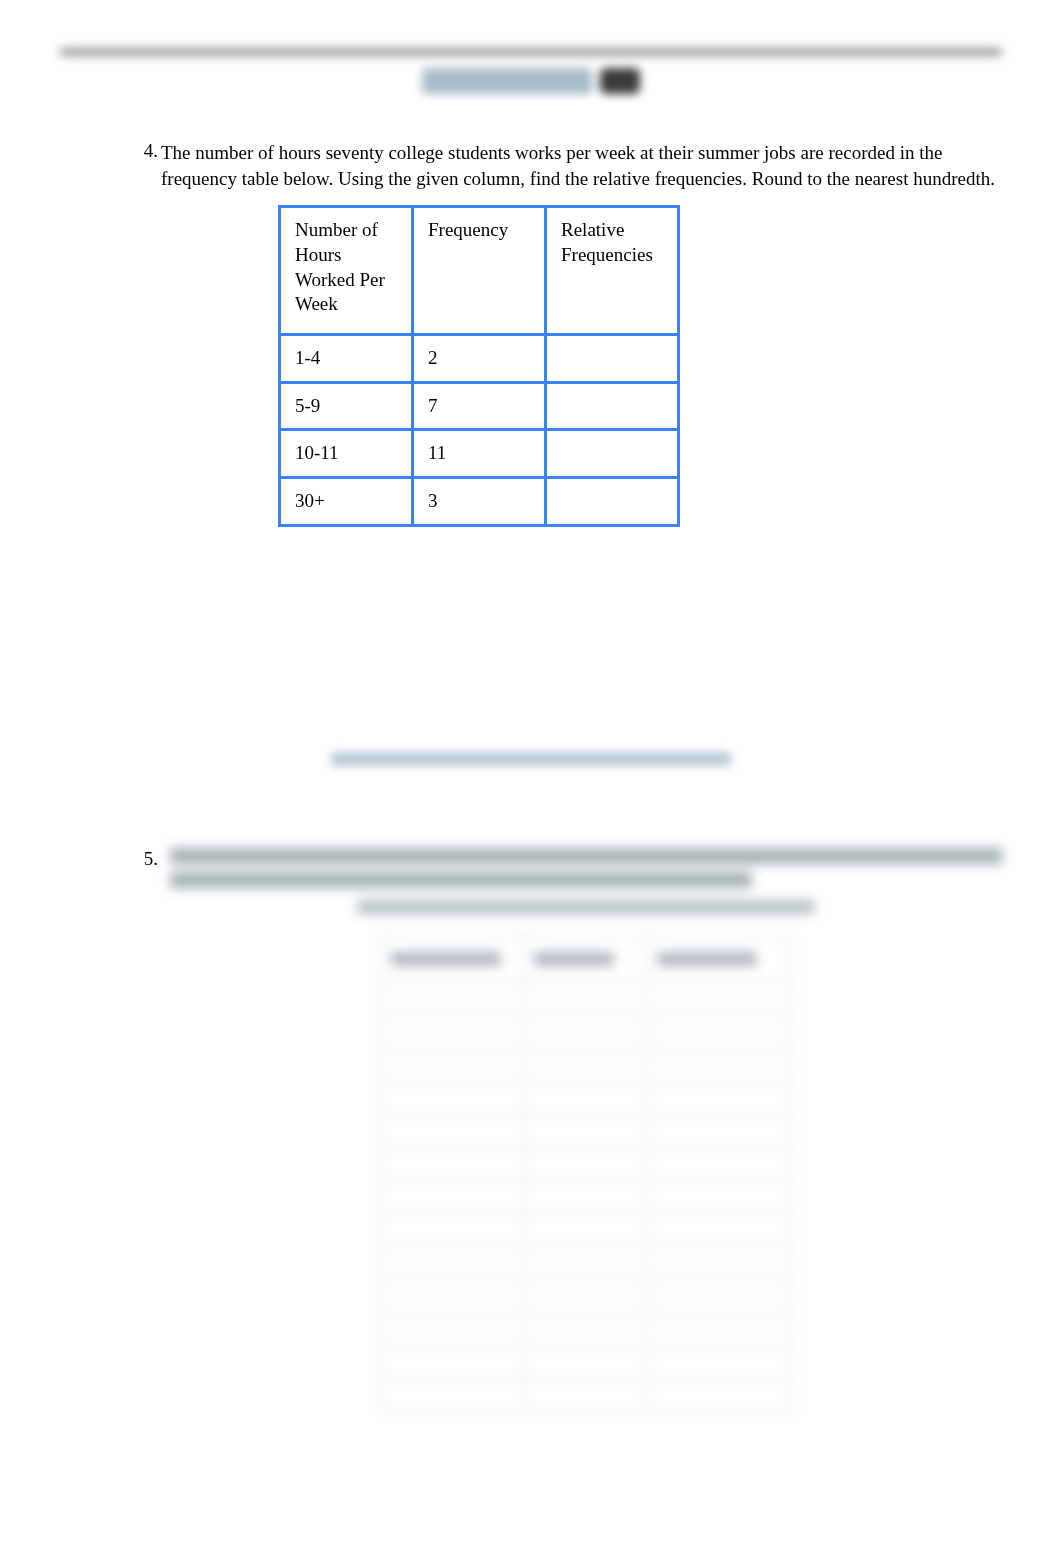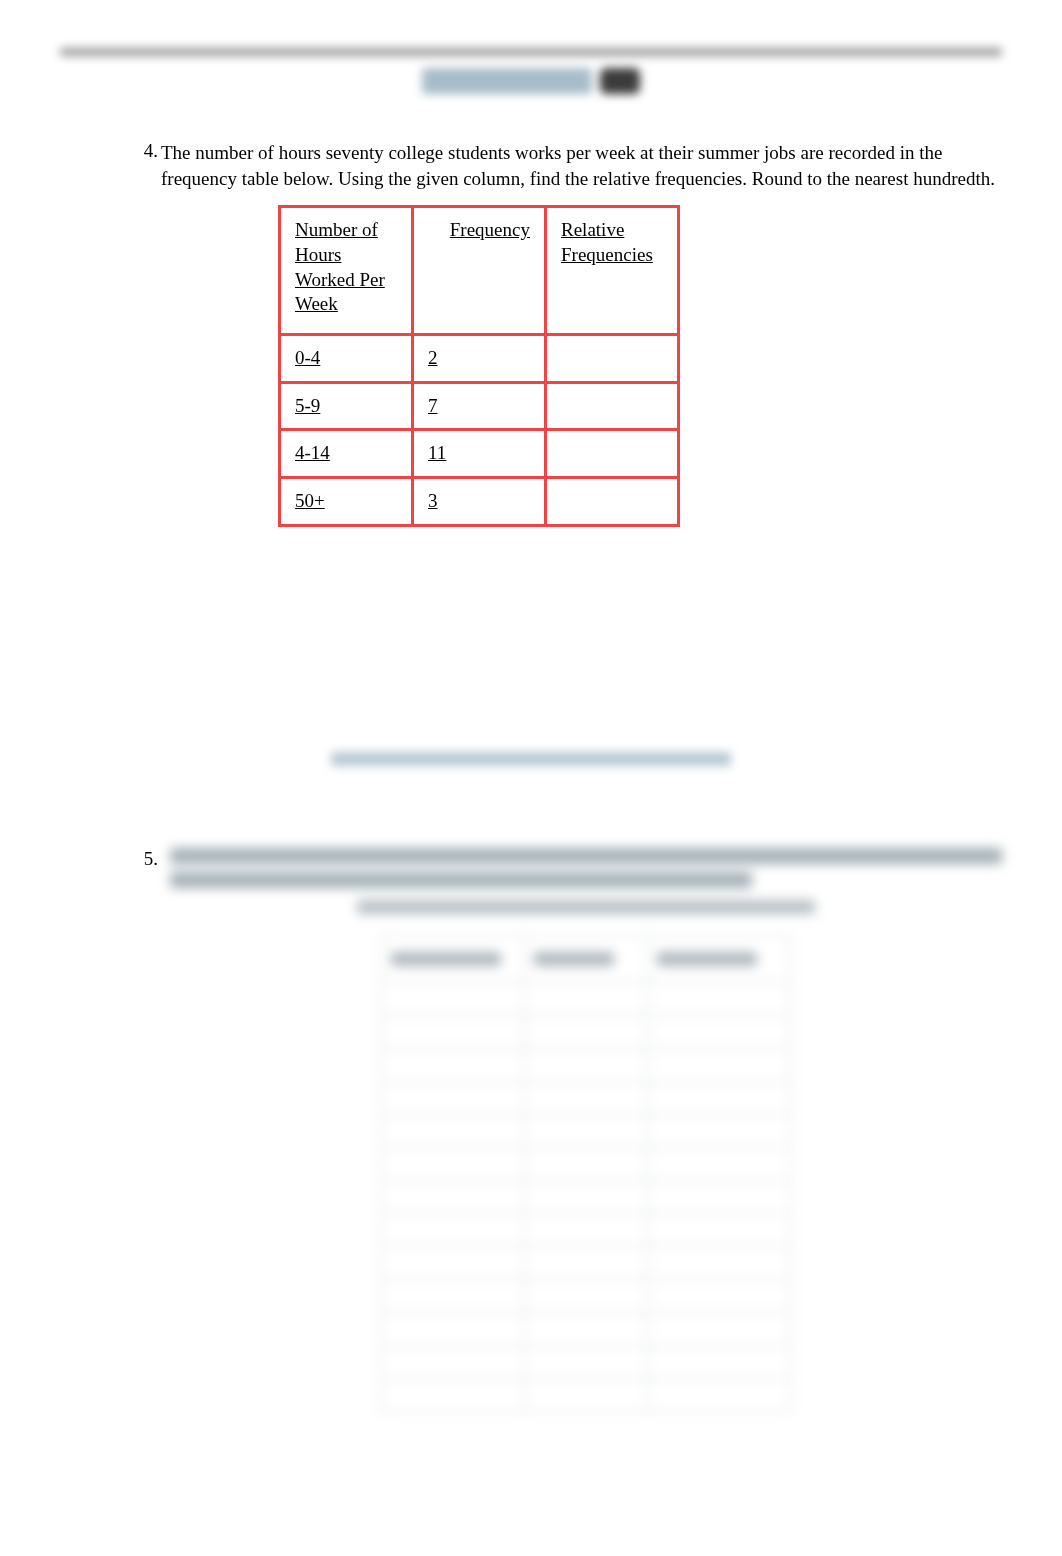--- a/index.html
+++ b/index.html
@@ -83,40 +83,39 @@
     }
     .q-text {
       margin-left: 33px;
       line-height: 1.35;
     }
     .freq-table {
       margin-left: 150px;
       margin-top: 14px;
       border-collapse: separate;
       border-spacing: 3px;
-      background: #ef4444;
-      text-decoration: underline;
+      background: #3b82f6;
     }
     .freq-table th, .freq-table td {
       background: #ffffff;
       font-weight: normal;
       text-align: left;
       vertical-align: top;
       font-family: "Times New Roman", Times, serif;
       font-size: 19px;
       line-height: 1.3;
     }
     .freq-table th {
       padding: 10px 14px 16px 14px;
     }
     .freq-table td {
       padding: 10px 14px 10px 14px;
     }
     .freq-table .col-hours { width: 130px; }
-    .freq-table .col-freq  { width: 130px; text-align: right; }
+    .freq-table .col-freq  { width: 130px; }
     .freq-table .col-rel   { width: 130px; }
 
     
     .mid-blur {
       position: absolute;
       top: 752px;
       left: 50%;
       transform: translateX(-50%);
       width: 400px;
       height: 14px;
@@ -204,36 +203,36 @@
     <table class="freq-table">
       <thead>
         <tr>
           <th class="col-hours">Number of Hours Worked Per Week</th>
           <th class="col-freq">Frequency</th>
           <th class="col-rel">Relative Frequencies</th>
         </tr>
       </thead>
       <tbody>
         <tr>
-          <td>0-4</td>
+          <td>1-4</td>
           <td>2</td>
           <td></td>
         </tr>
         <tr>
           <td>5-9</td>
           <td>7</td>
           <td></td>
         </tr>
         <tr>
-          <td>4-14</td>
+          <td>10-11</td>
           <td>11</td>
           <td></td>
         </tr>
         <tr>
-          <td>50+</td>
+          <td>30+</td>
           <td>3</td>
           <td></td>
         </tr>
       </tbody>
     </table>
   </div>
 
   <div class="mid-blur"></div>
 
   <div class="q5">

